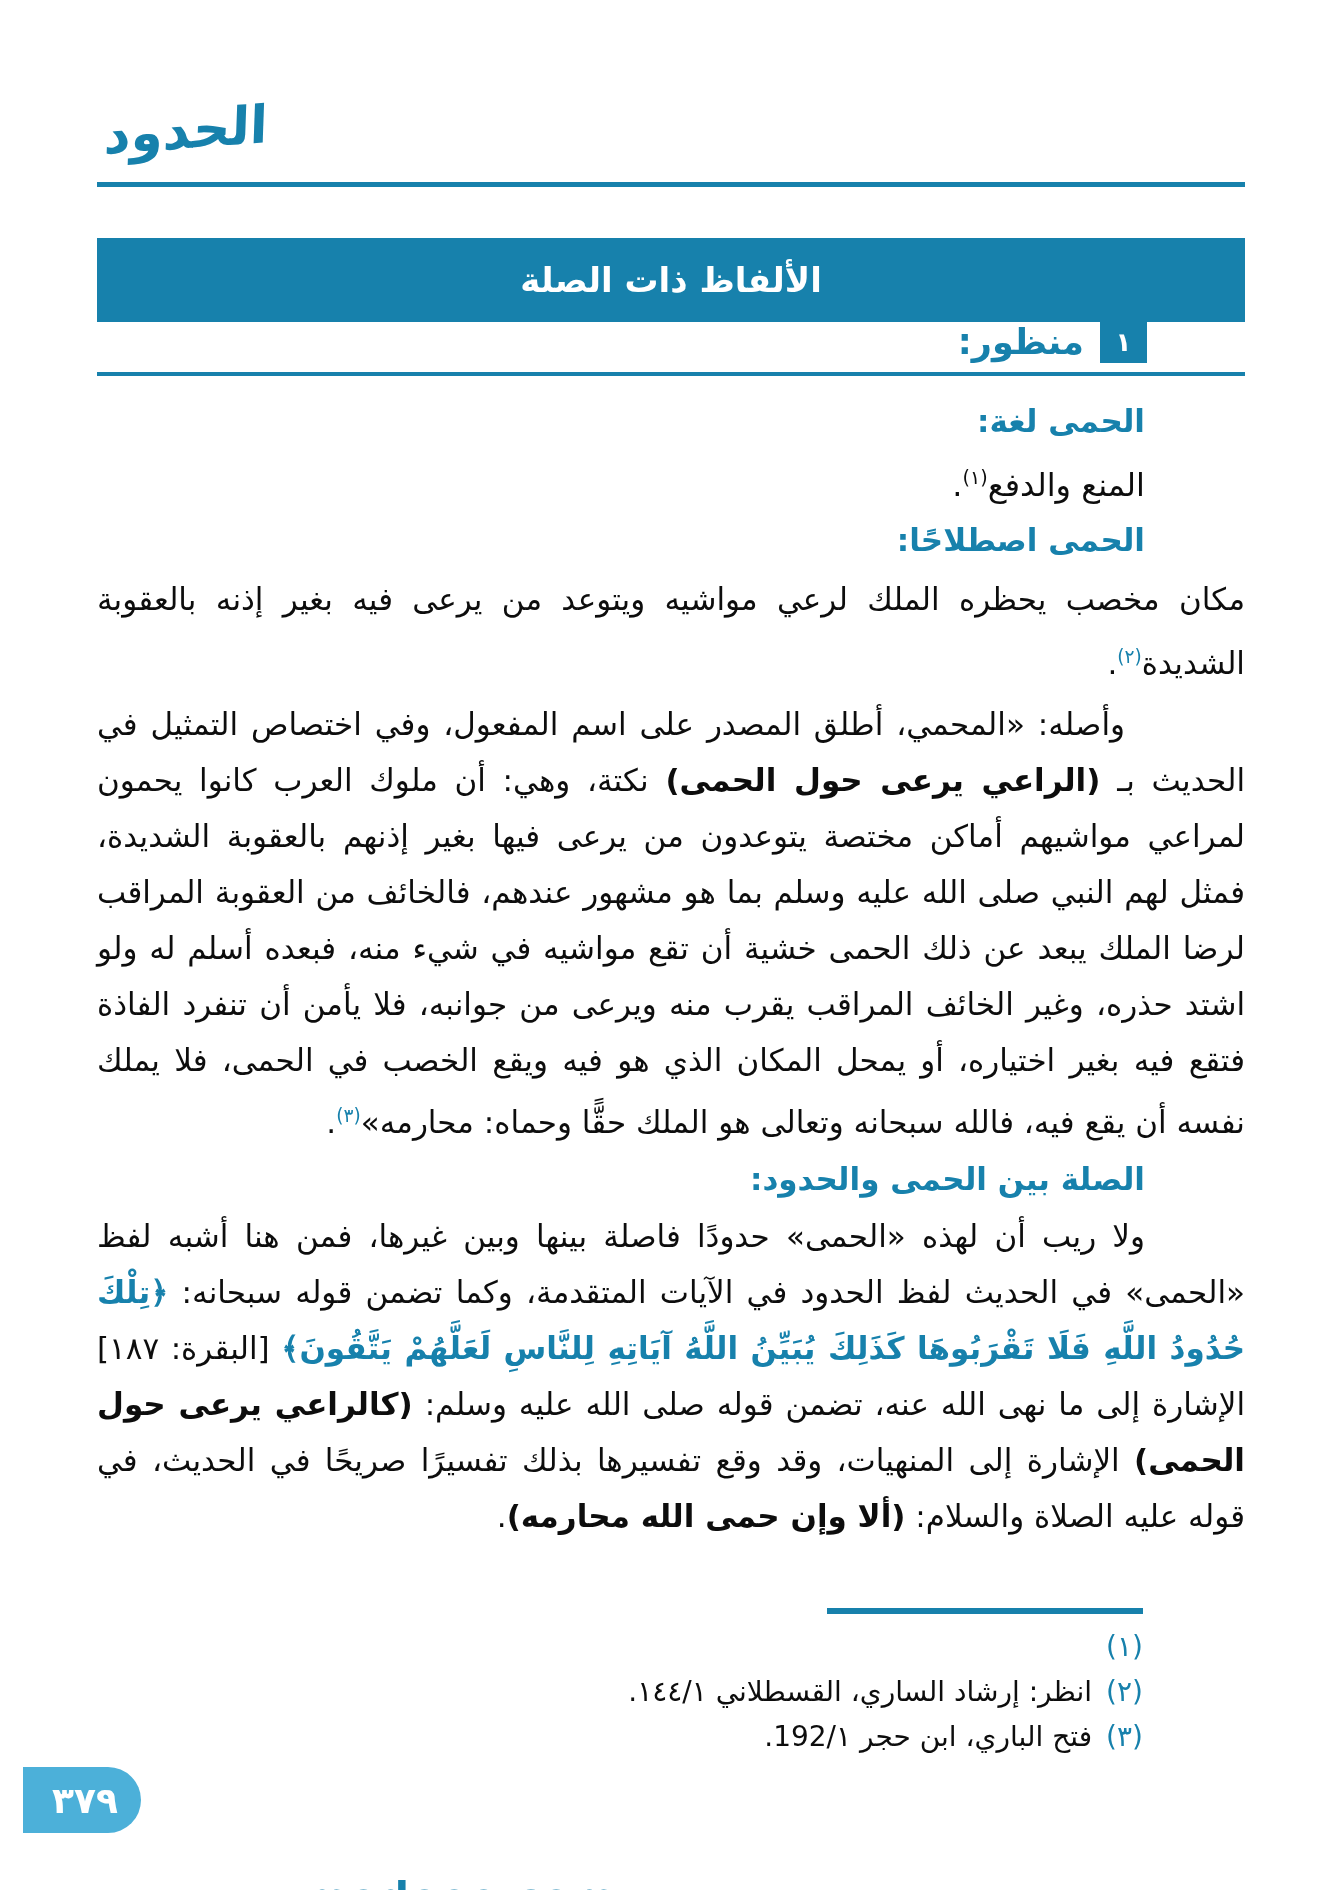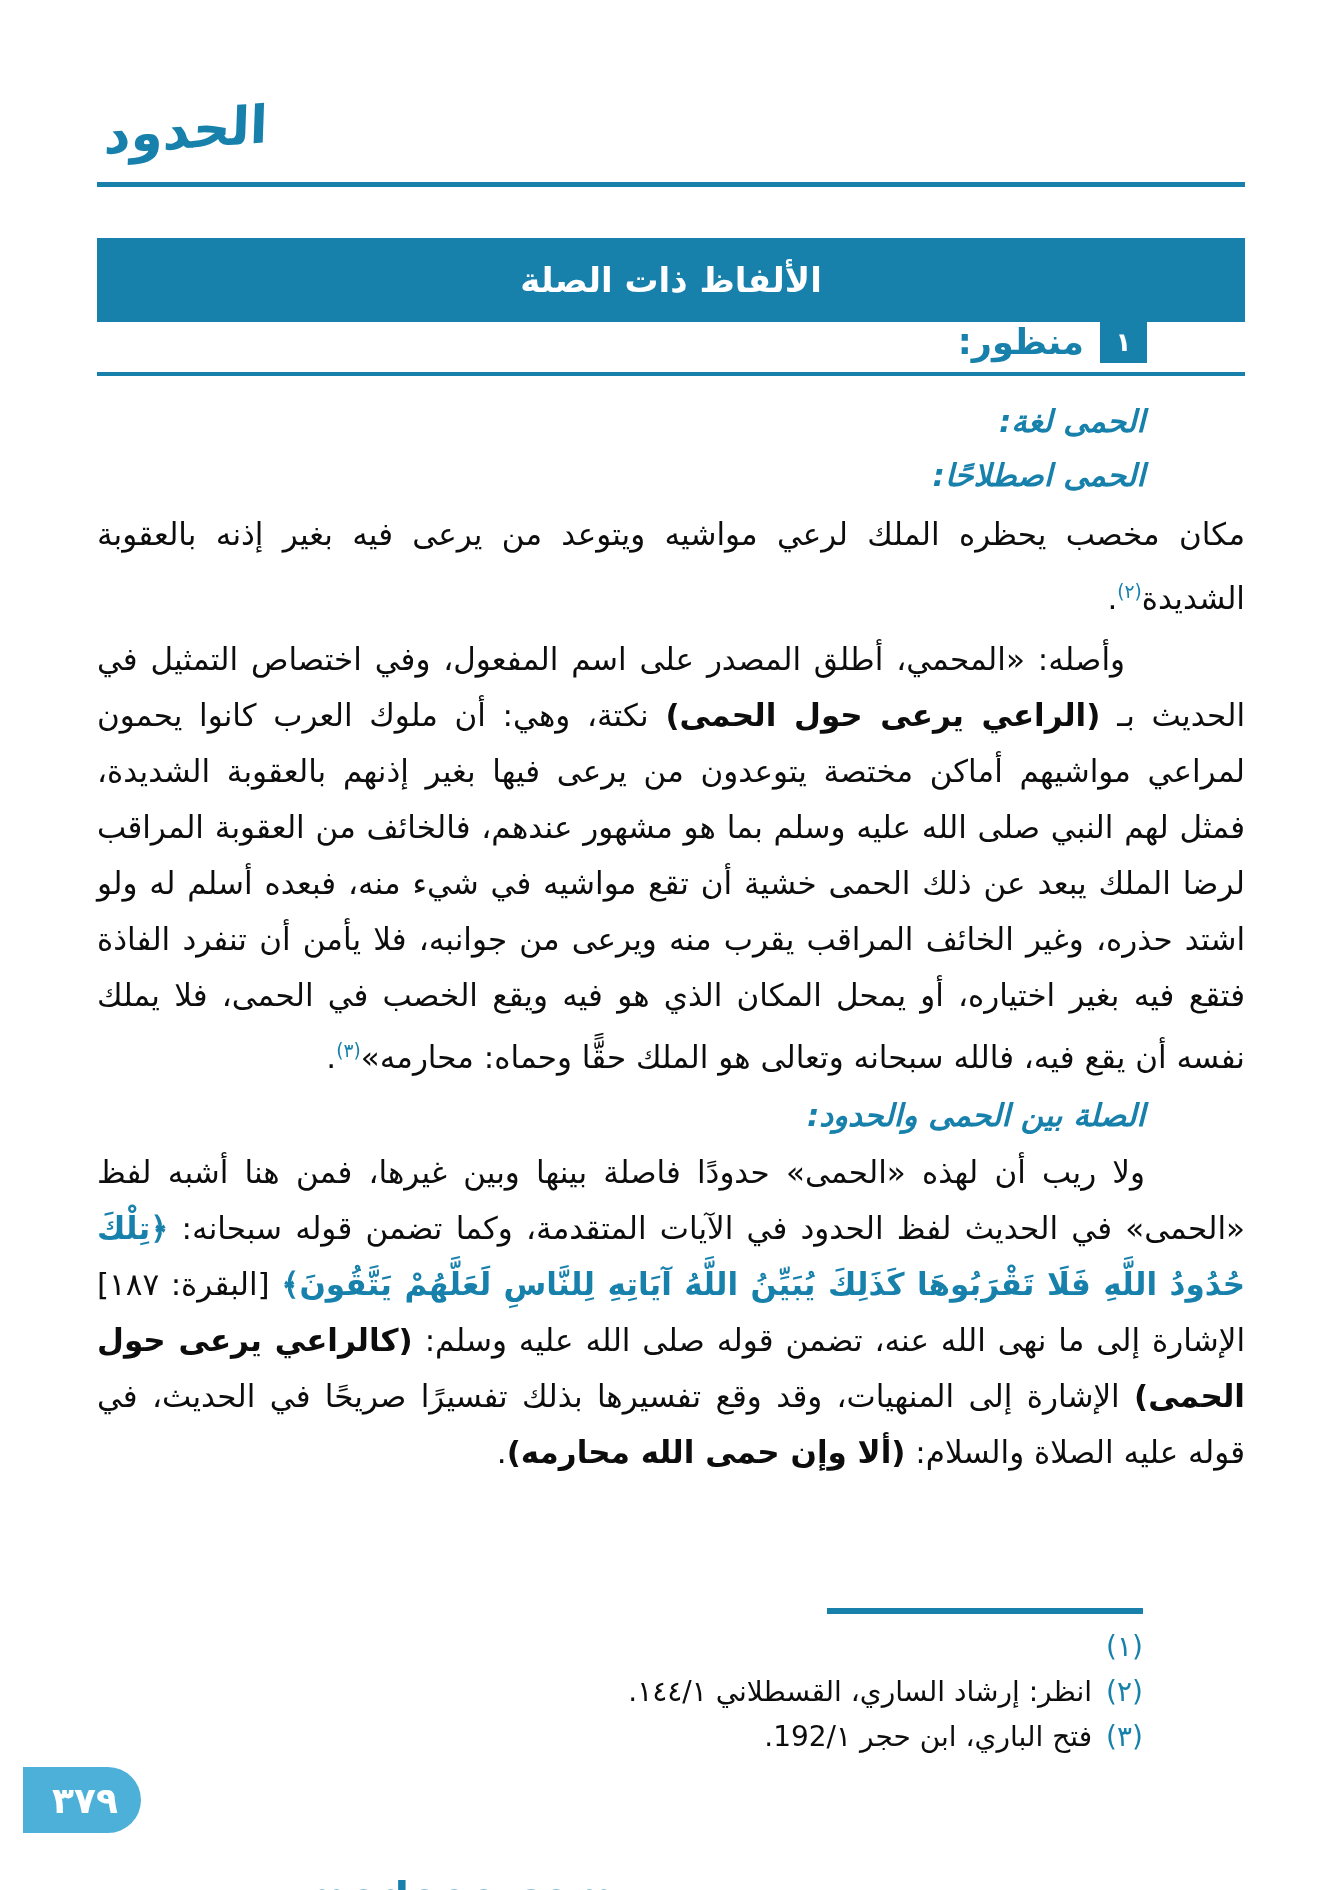--- a/index.html
+++ b/index.html
@@ -52,21 +52,21 @@
   .term-title{
     color:var(--teal);font-size:35px;font-weight:bold;line-height:42px;
   }
   
   .content{
     position:absolute;left:97px;top:398px;width:1148px;
     direction:rtl;
   }
   .subhead{
     color:var(--teal);font-size:31px;font-weight:bold;
-    line-height:46px;padding-right:100px;margin-bottom:8px;font-style:italic;
+    line-height:46px;padding-right:100px;margin-bottom:8px;
   }
   .def-line{
     font-size:32px;line-height:52px;padding-right:100px;margin-bottom:6px;
   }
   .para{
     font-size:31px;line-height:57px;text-align:justify;margin-bottom:4px;
   }
   .para-asl{text-indent:120px;line-height:56px;}
   .subhead-sila{margin-top:6px;margin-bottom:6px;}
   .para-sila{text-indent:100px;line-height:56px;}
@@ -118,20 +118,21 @@
 <div class="term-row">
   <div class="term-num-box">
     <span>١</span>
   </div>
   <div class="term-title">منظور:</div>
 </div>
 <div class="rule rule-term"></div>
 
 <div class="content">
   <div class="subhead">الحمى لغة:</div>
+  <div class="def-line"><span class="seg-normal">المنع والدفع</span><span class="seg-marker-dark">(١)</span><span class="seg-normal">.</span></div>
   <div class="subhead">الحمى اصطلاحًا:</div>
   <p class="para"><span class="seg-normal">مكان مخصب يحظره الملك لرعي مواشيه ويتوعد من يرعى فيه بغير إذنه بالعقوبة الشديدة</span><span class="seg-marker">(٢)</span><span class="seg-normal">.</span></p>
   <p class="para para-asl"><span class="seg-normal">وأصله: «المحمي، أطلق المصدر على اسم المفعول، وفي اختصاص التمثيل في الحديث بـ </span><span class="seg-bold">(الراعي يرعى حول الحمى)</span><span class="seg-normal"> نكتة، وهي: أن ملوك العرب كانوا يحمون لمراعي مواشيهم أماكن مختصة يتوعدون من يرعى فيها بغير إذنهم بالعقوبة الشديدة، فمثل لهم النبي صلى الله عليه وسلم بما هو مشهور عندهم، فالخائف من العقوبة المراقب لرضا الملك يبعد عن ذلك الحمى خشية أن تقع مواشيه في شيء منه، فبعده أسلم له ولو اشتد حذره، وغير الخائف المراقب يقرب منه ويرعى من جوانبه، فلا يأمن أن تنفرد الفاذة فتقع فيه بغير اختياره، أو يمحل المكان الذي هو فيه ويقع الخصب في الحمى، فلا يملك نفسه أن يقع فيه، فالله سبحانه وتعالى هو الملك حقًّا وحماه: محارمه»</span><span class="seg-marker">(٣)</span><span class="seg-normal">.</span></p>
   <div class="subhead subhead-sila">الصلة بين الحمى والحدود:</div>
   <p class="para para-sila"><span class="seg-normal">ولا ريب أن لهذه «الحمى» حدودًا فاصلة بينها وبين غيرها، فمن هنا أشبه لفظ «الحمى» في الحديث لفظ الحدود في الآيات المتقدمة، وكما تضمن قوله سبحانه: </span><span class="seg-quran">﴿تِلْكَ حُدُودُ اللَّهِ فَلَا تَقْرَبُوهَا كَذَلِكَ يُبَيِّنُ اللَّهُ آيَاتِهِ لِلنَّاسِ لَعَلَّهُمْ يَتَّقُونَ﴾</span><span class="seg-normal"> [البقرة: ١٨٧] الإشارة إلى ما نهى الله عنه، تضمن قوله صلى الله عليه وسلم: </span><span class="seg-bold">(كالراعي يرعى حول الحمى)</span><span class="seg-normal"> الإشارة إلى المنهيات، وقد وقع تفسيرها بذلك تفسيرًا صريحًا في الحديث، في قوله عليه الصلاة والسلام: </span><span class="seg-bold">(ألا وإن حمى الله محارمه)</span><span class="seg-normal">.</span></p>
 </div>
 
 <div class="footnotes">
   <div class="fn-sep"></div>
   <div class="fn-row">

